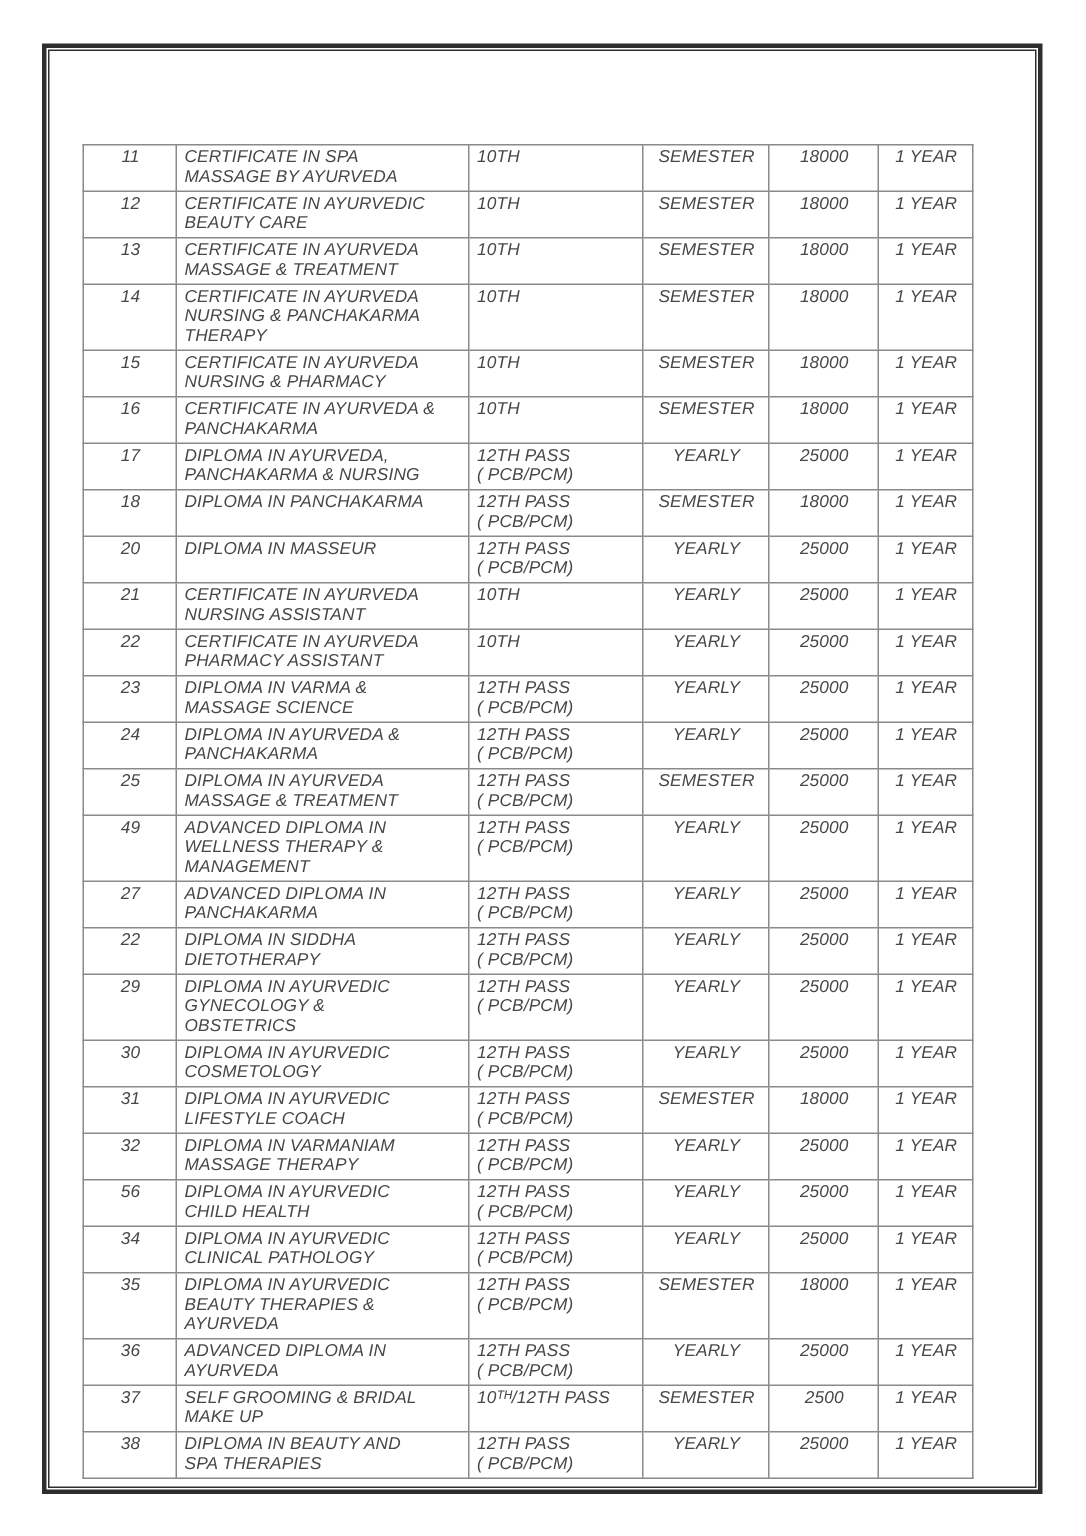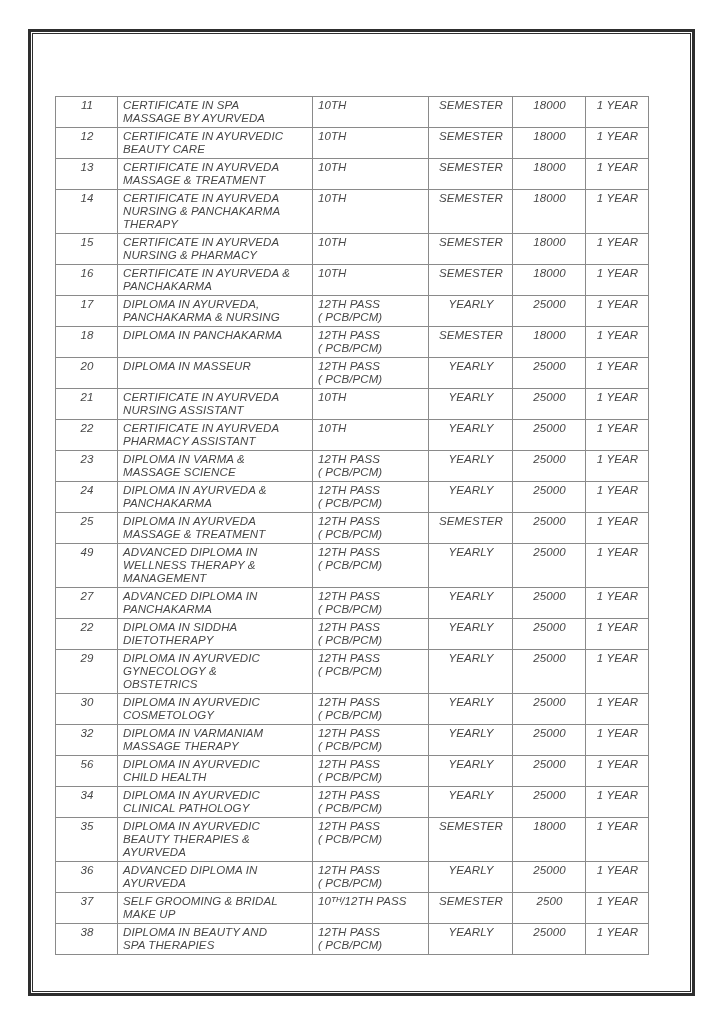--- a/index.html
+++ b/index.html
@@ -253,20 +253,30 @@
     <td class="c-no">30</td>
     <td class="c-name">DIPLOMA IN AYURVEDIC
 COSMETOLOGY</td>
     <td class="c-elig">12TH PASS
 ( PCB/PCM)</td>
     <td class="c-exam">YEARLY</td>
     <td class="c-fee">25000</td>
     <td class="c-dur">1 YEAR</td>
   </tr>
       <tr>
+    <td class="c-no">31</td>
+    <td class="c-name">DIPLOMA IN AYURVEDIC
+LIFESTYLE COACH</td>
+    <td class="c-elig">12TH PASS
+( PCB/PCM)</td>
+    <td class="c-exam">SEMESTER</td>
+    <td class="c-fee">18000</td>
+    <td class="c-dur">1 YEAR</td>
+  </tr>
+      <tr>
     <td class="c-no">32</td>
     <td class="c-name">DIPLOMA IN VARMANIAM
 MASSAGE THERAPY</td>
     <td class="c-elig">12TH PASS
 ( PCB/PCM)</td>
     <td class="c-exam">YEARLY</td>
     <td class="c-fee">25000</td>
     <td class="c-dur">1 YEAR</td>
   </tr>
       <tr>

